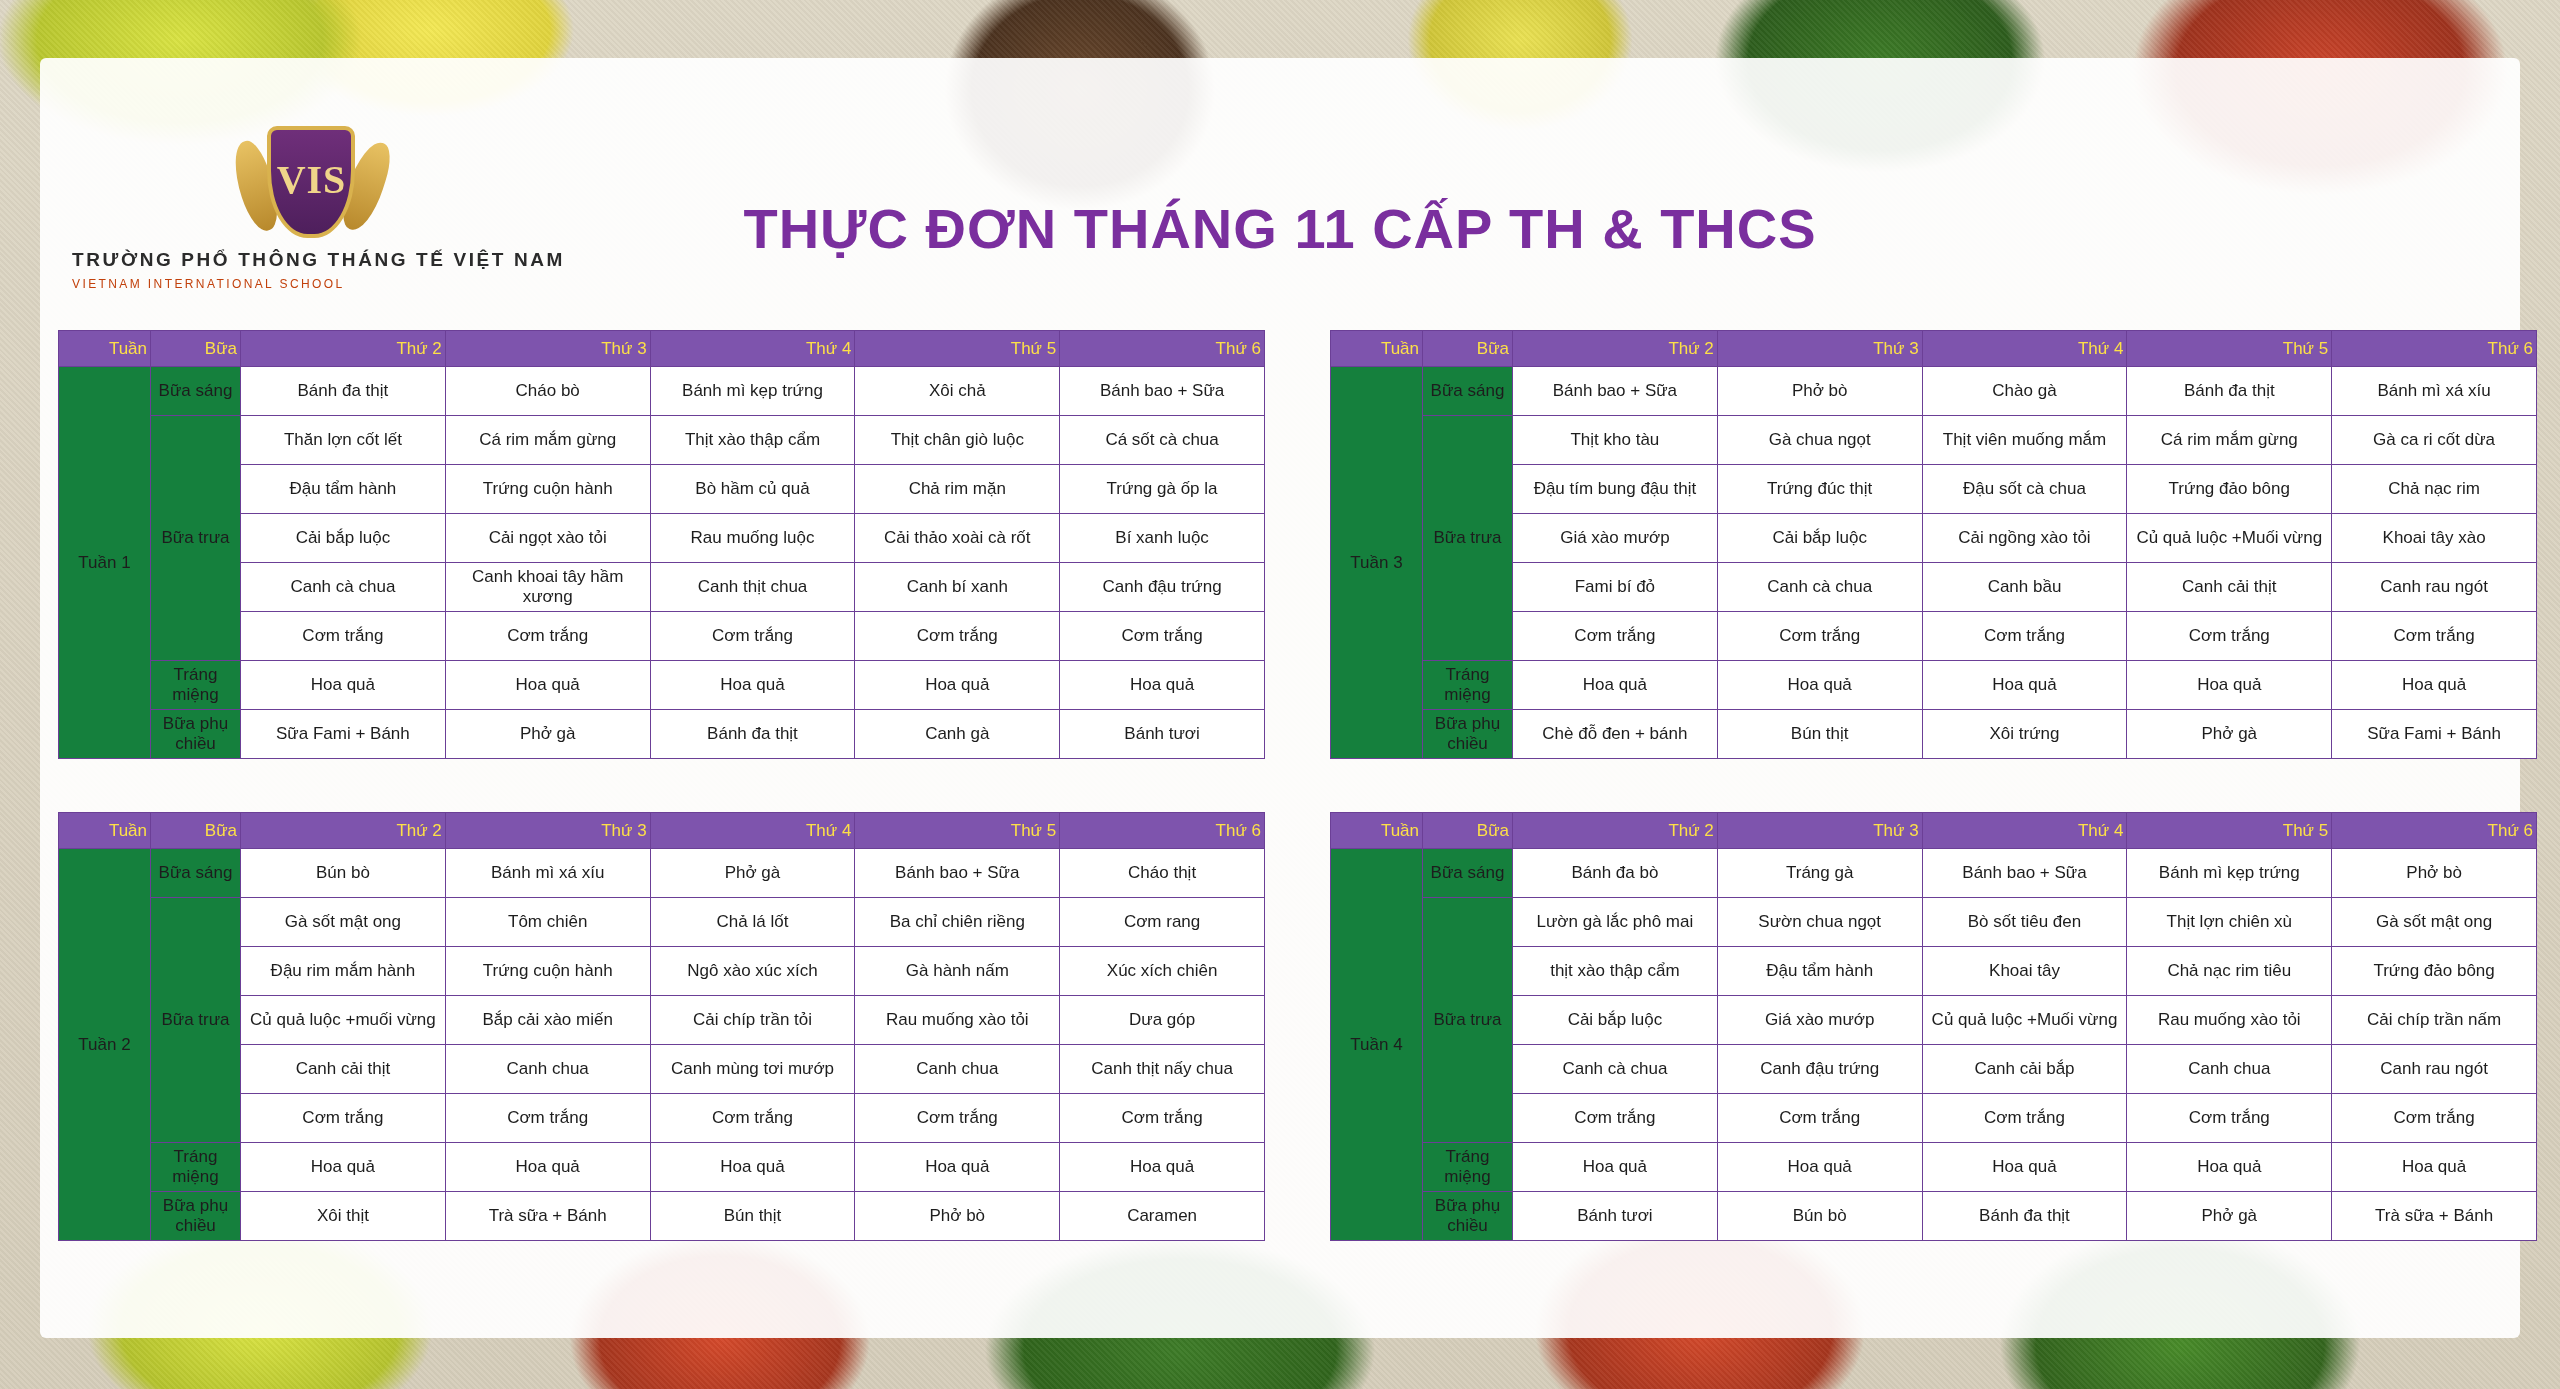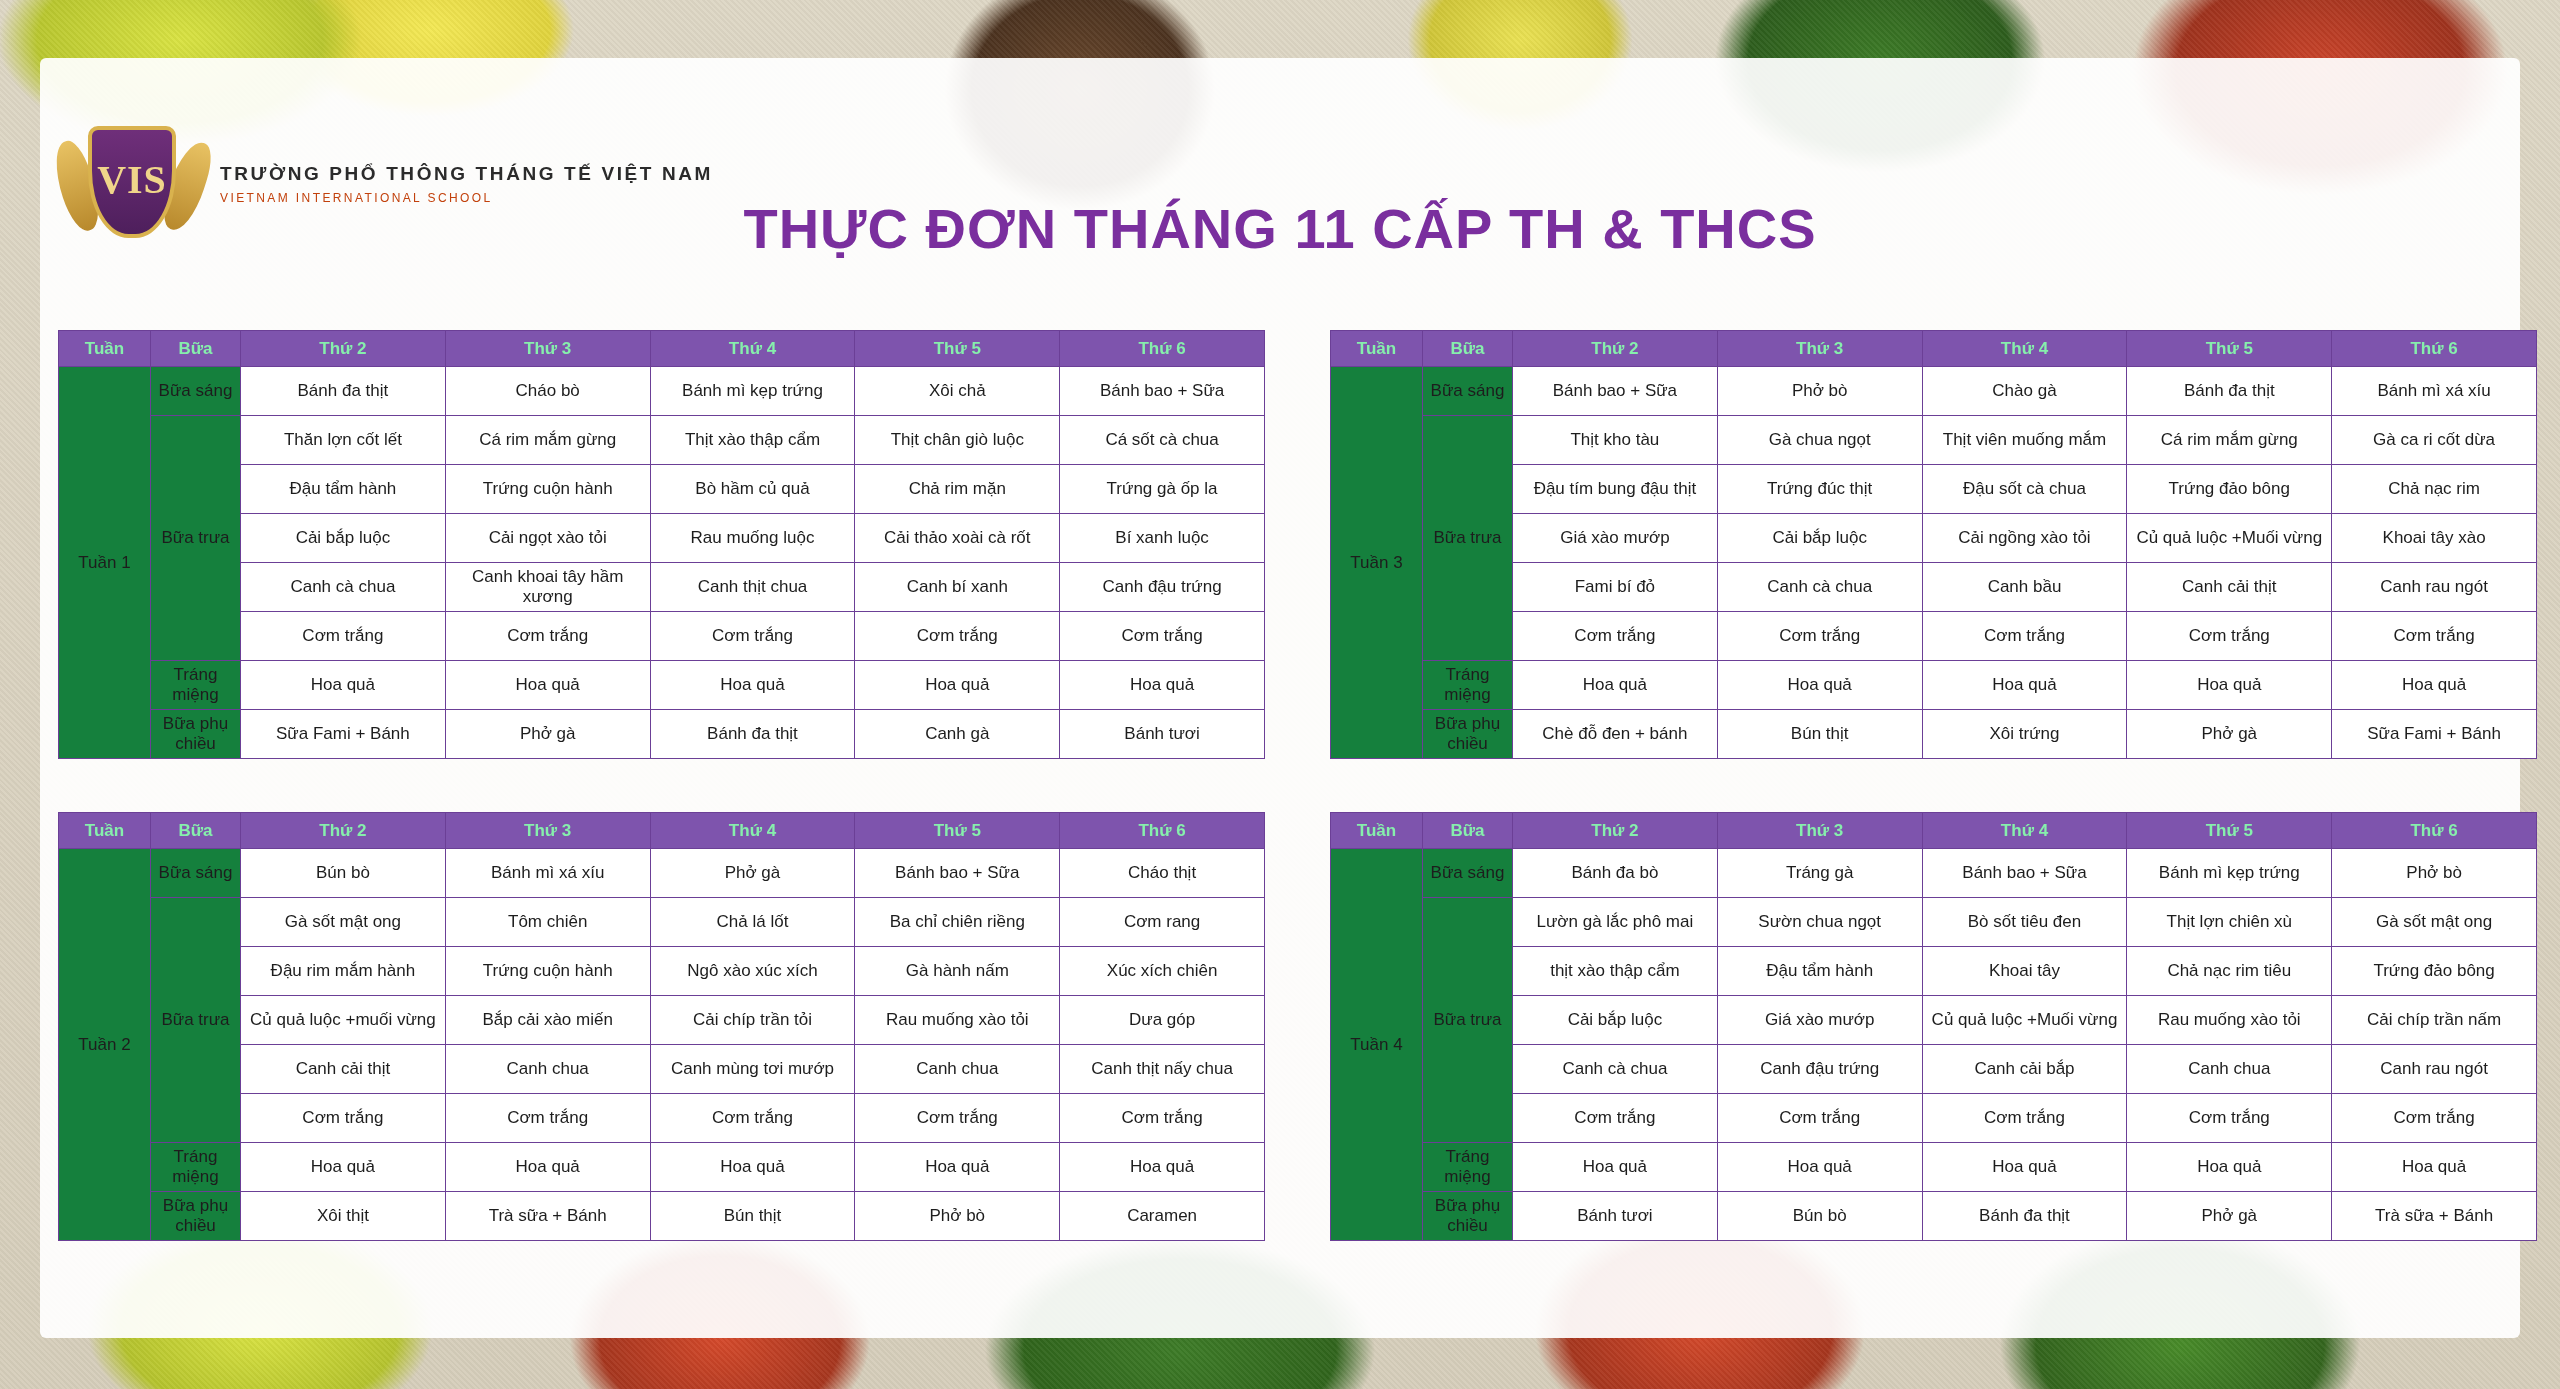--- a/index.html
+++ b/index.html
@@ -60,20 +60,21 @@
     top: 0;
     width: 2480px;
     height: 265px;
   }
   .logo-wrap {
     position: absolute;
     left: 18px;
     top: 62px;
     display: flex;
     align-items: center;
+    flex-direction: column;
   }
   .crest {
     position: relative;
     width: 148px;
     height: 128px;
   }
   .crest .leaf {
     position: absolute;
     top: 20px;
     width: 34px;
@@ -161,24 +162,25 @@
     font-size: 17px;
     color: #1d1d1d;
     text-align: center;
     vertical-align: middle;
     padding: 4px 3px;
     line-height: 1.15;
     font-weight: normal;
   }
   table.menu th {
     background: #7e54ad;
-    color: #86efac;
+    color: #fde047;
     font-size: 17px;
     height: 27px;
-    font-weight: bold;
+    font-weight: normal;
+    text-align: right;
   }
   td.week-cell, td.meal-cell {
     background: #15803d;
     color: #ffffff;
     font-size: 17px;
   }
   td.dish {
     height: 40px;
     background: #ffffff;
   }

